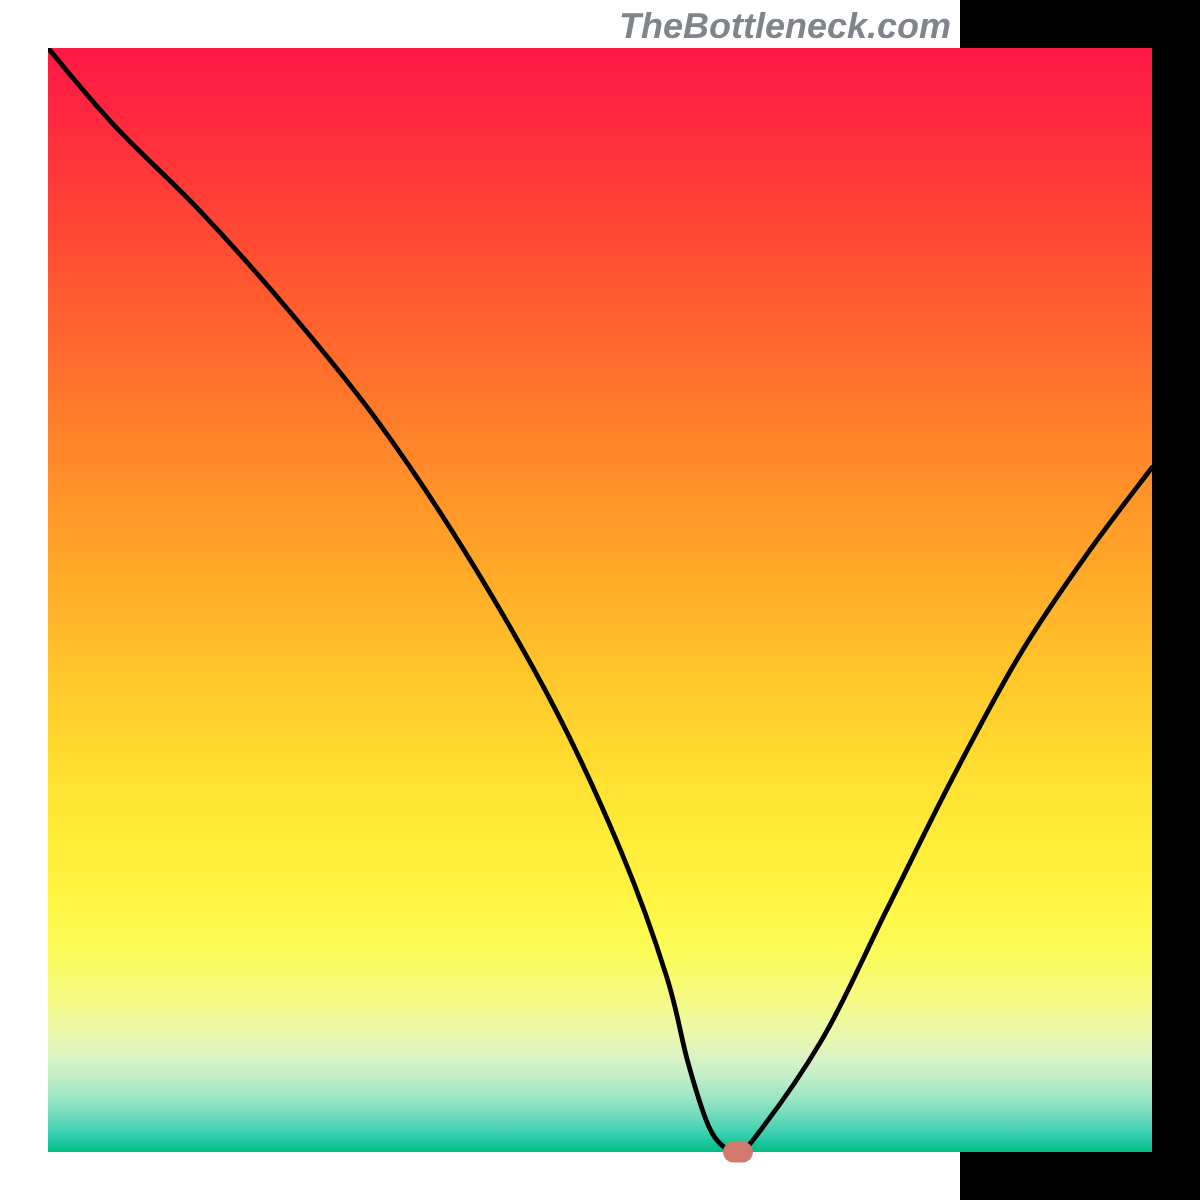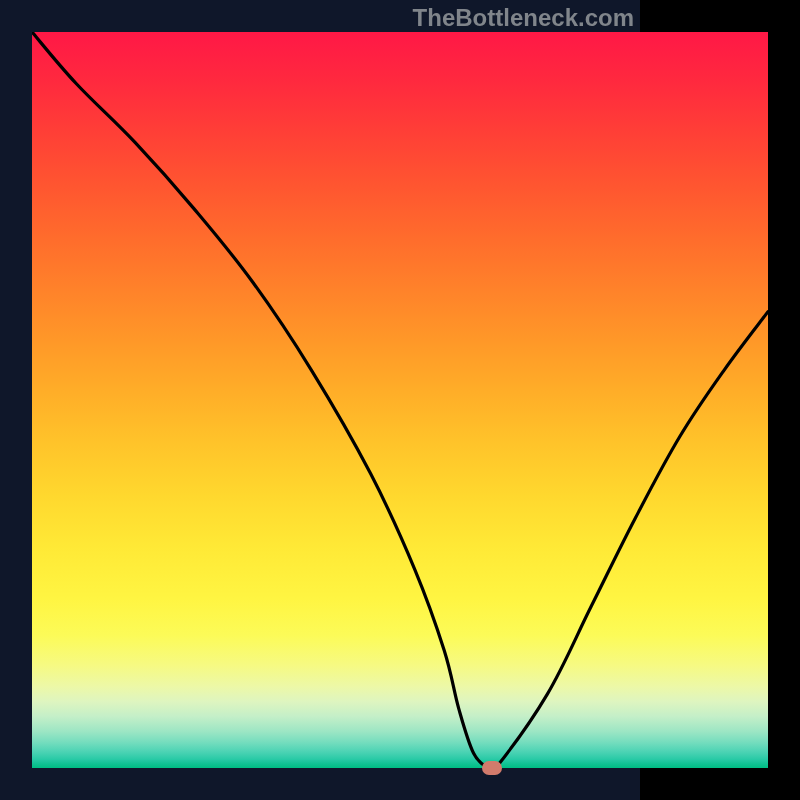--- a/index.html
+++ b/index.html
@@ -9,21 +9,22 @@
     height: 800px;
     background: #000;
     overflow: hidden;
   }
   .frame {
     position: absolute;
     left: 0;
     top: 0;
     width: 640px;
     height: 800px;
-    background: #0f172a;
+    background: #ffffff;
+    font-style: italic;
   }
   .plot-area {
     position: absolute;
     left: 32px;
     top: 32px;
     width: 736px;
     height: 736px;
     background: linear-gradient(to bottom,
       #ff1846 0%,
       #ff2a3e 7%,

